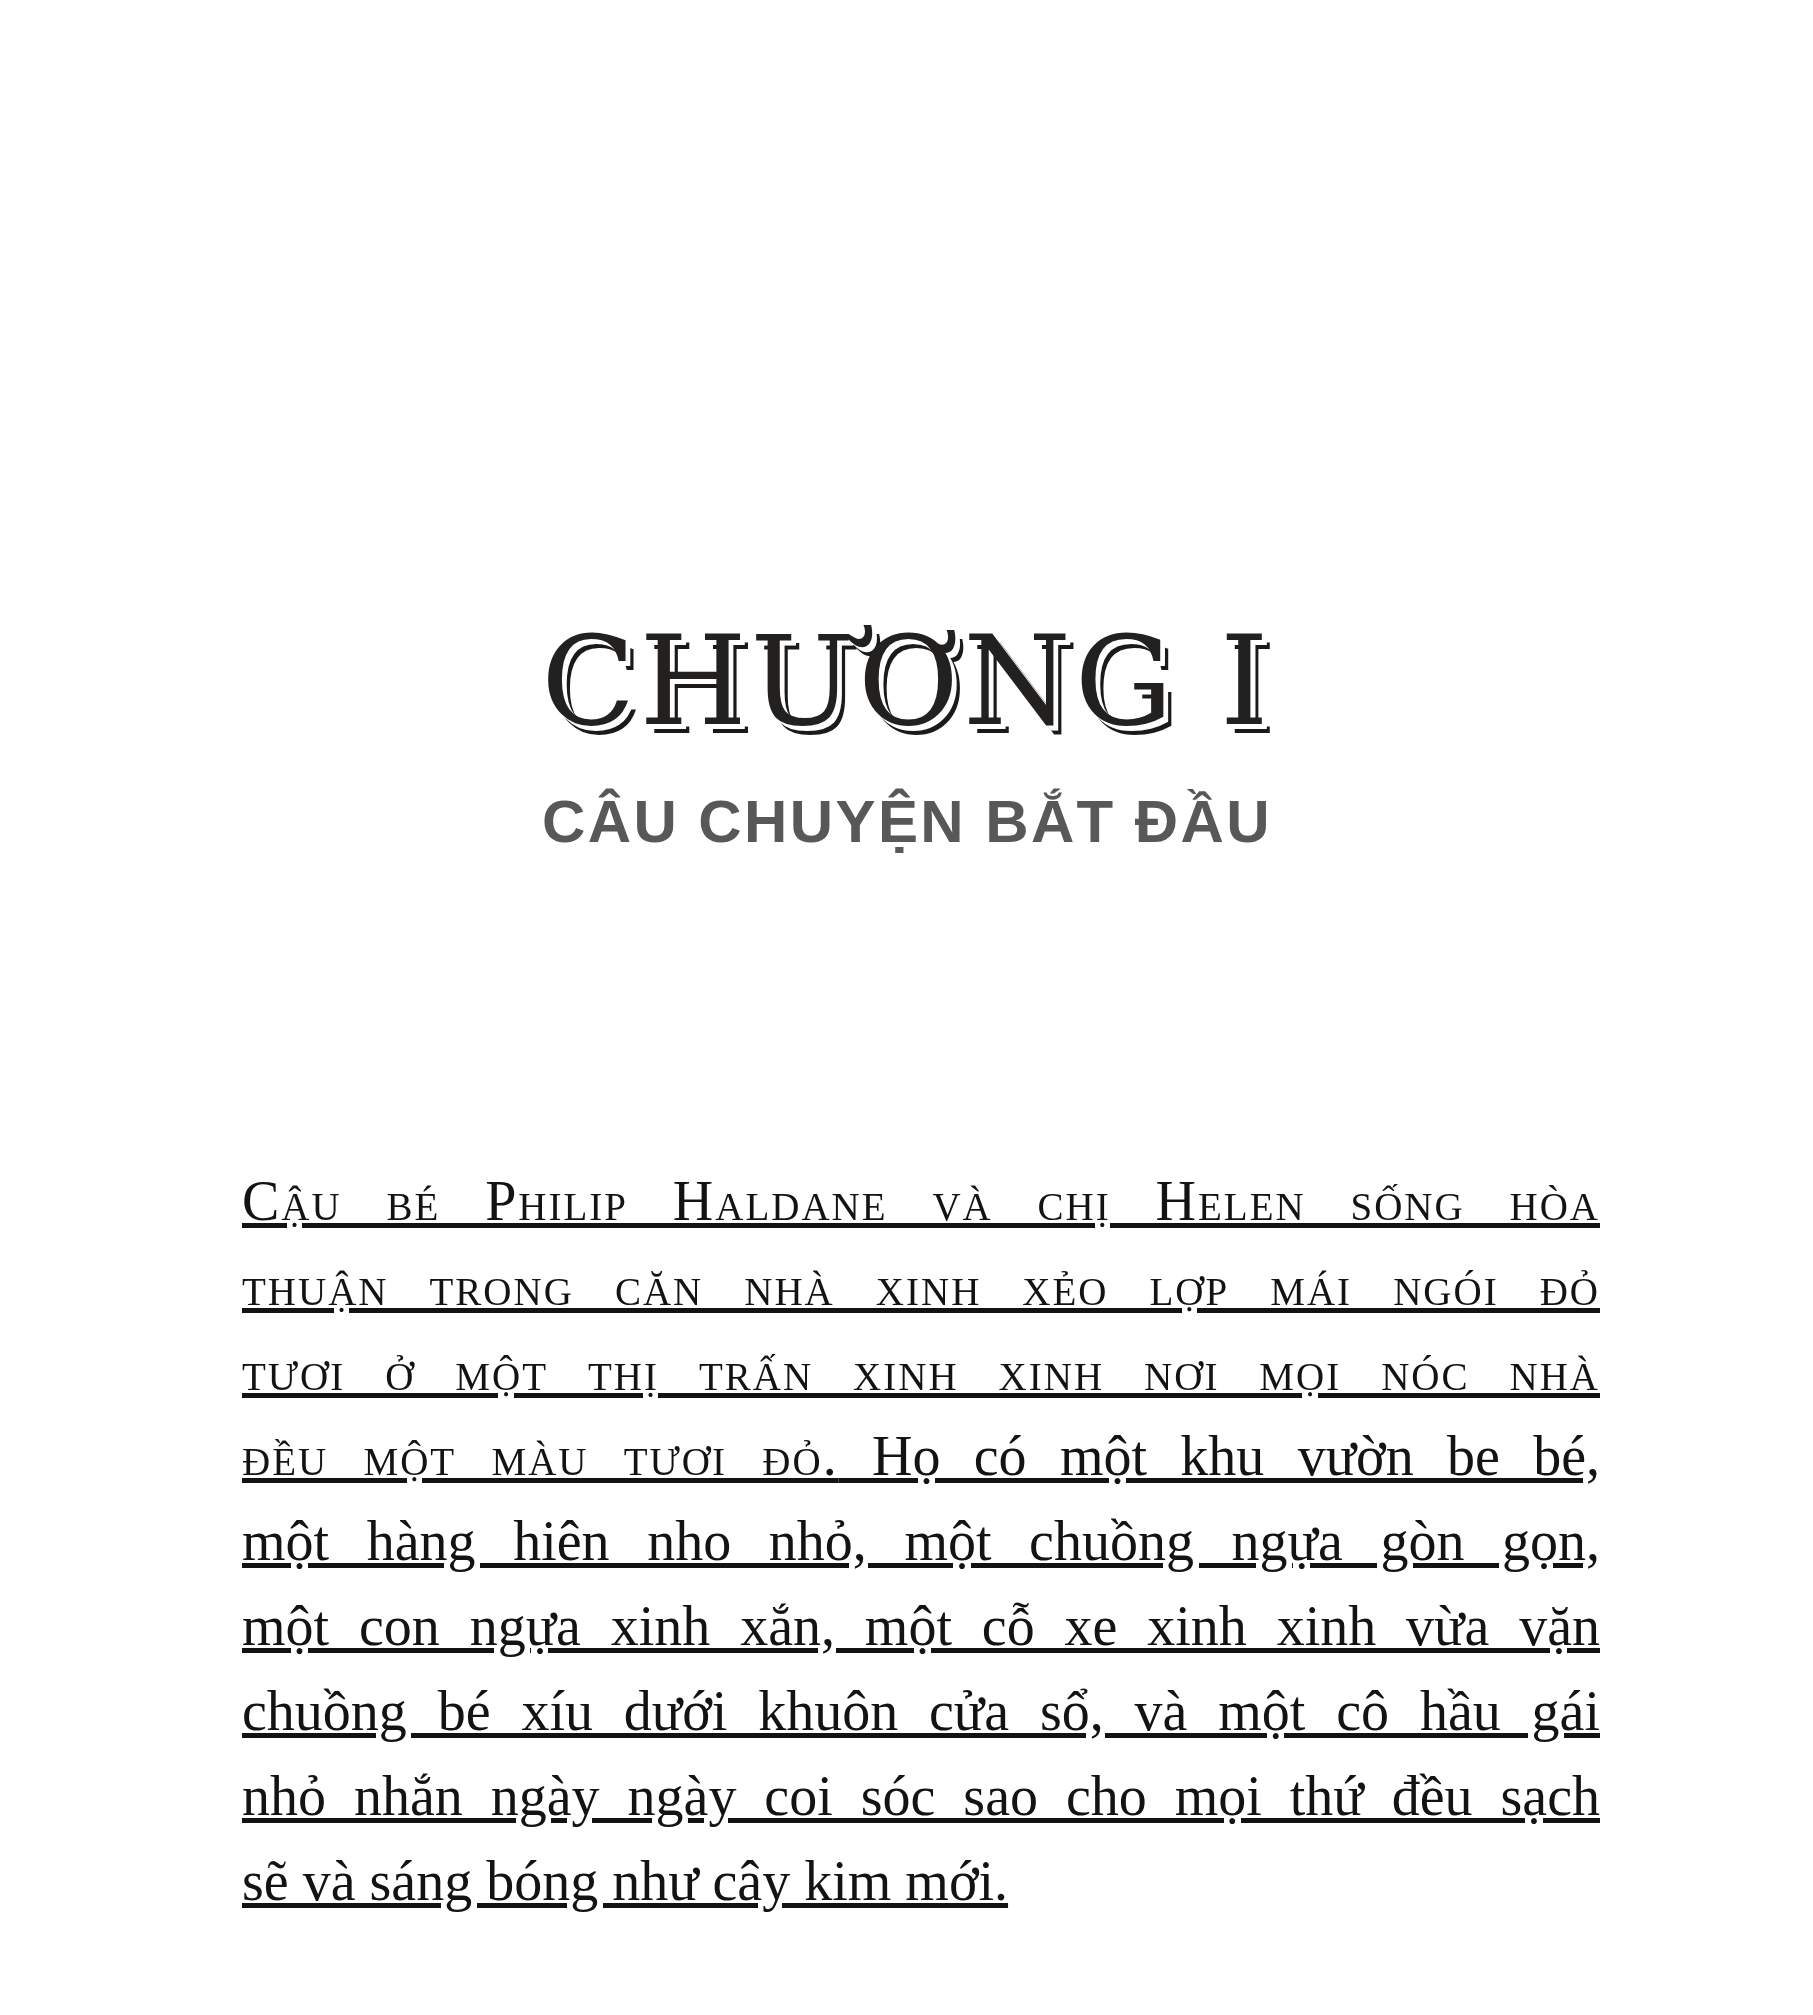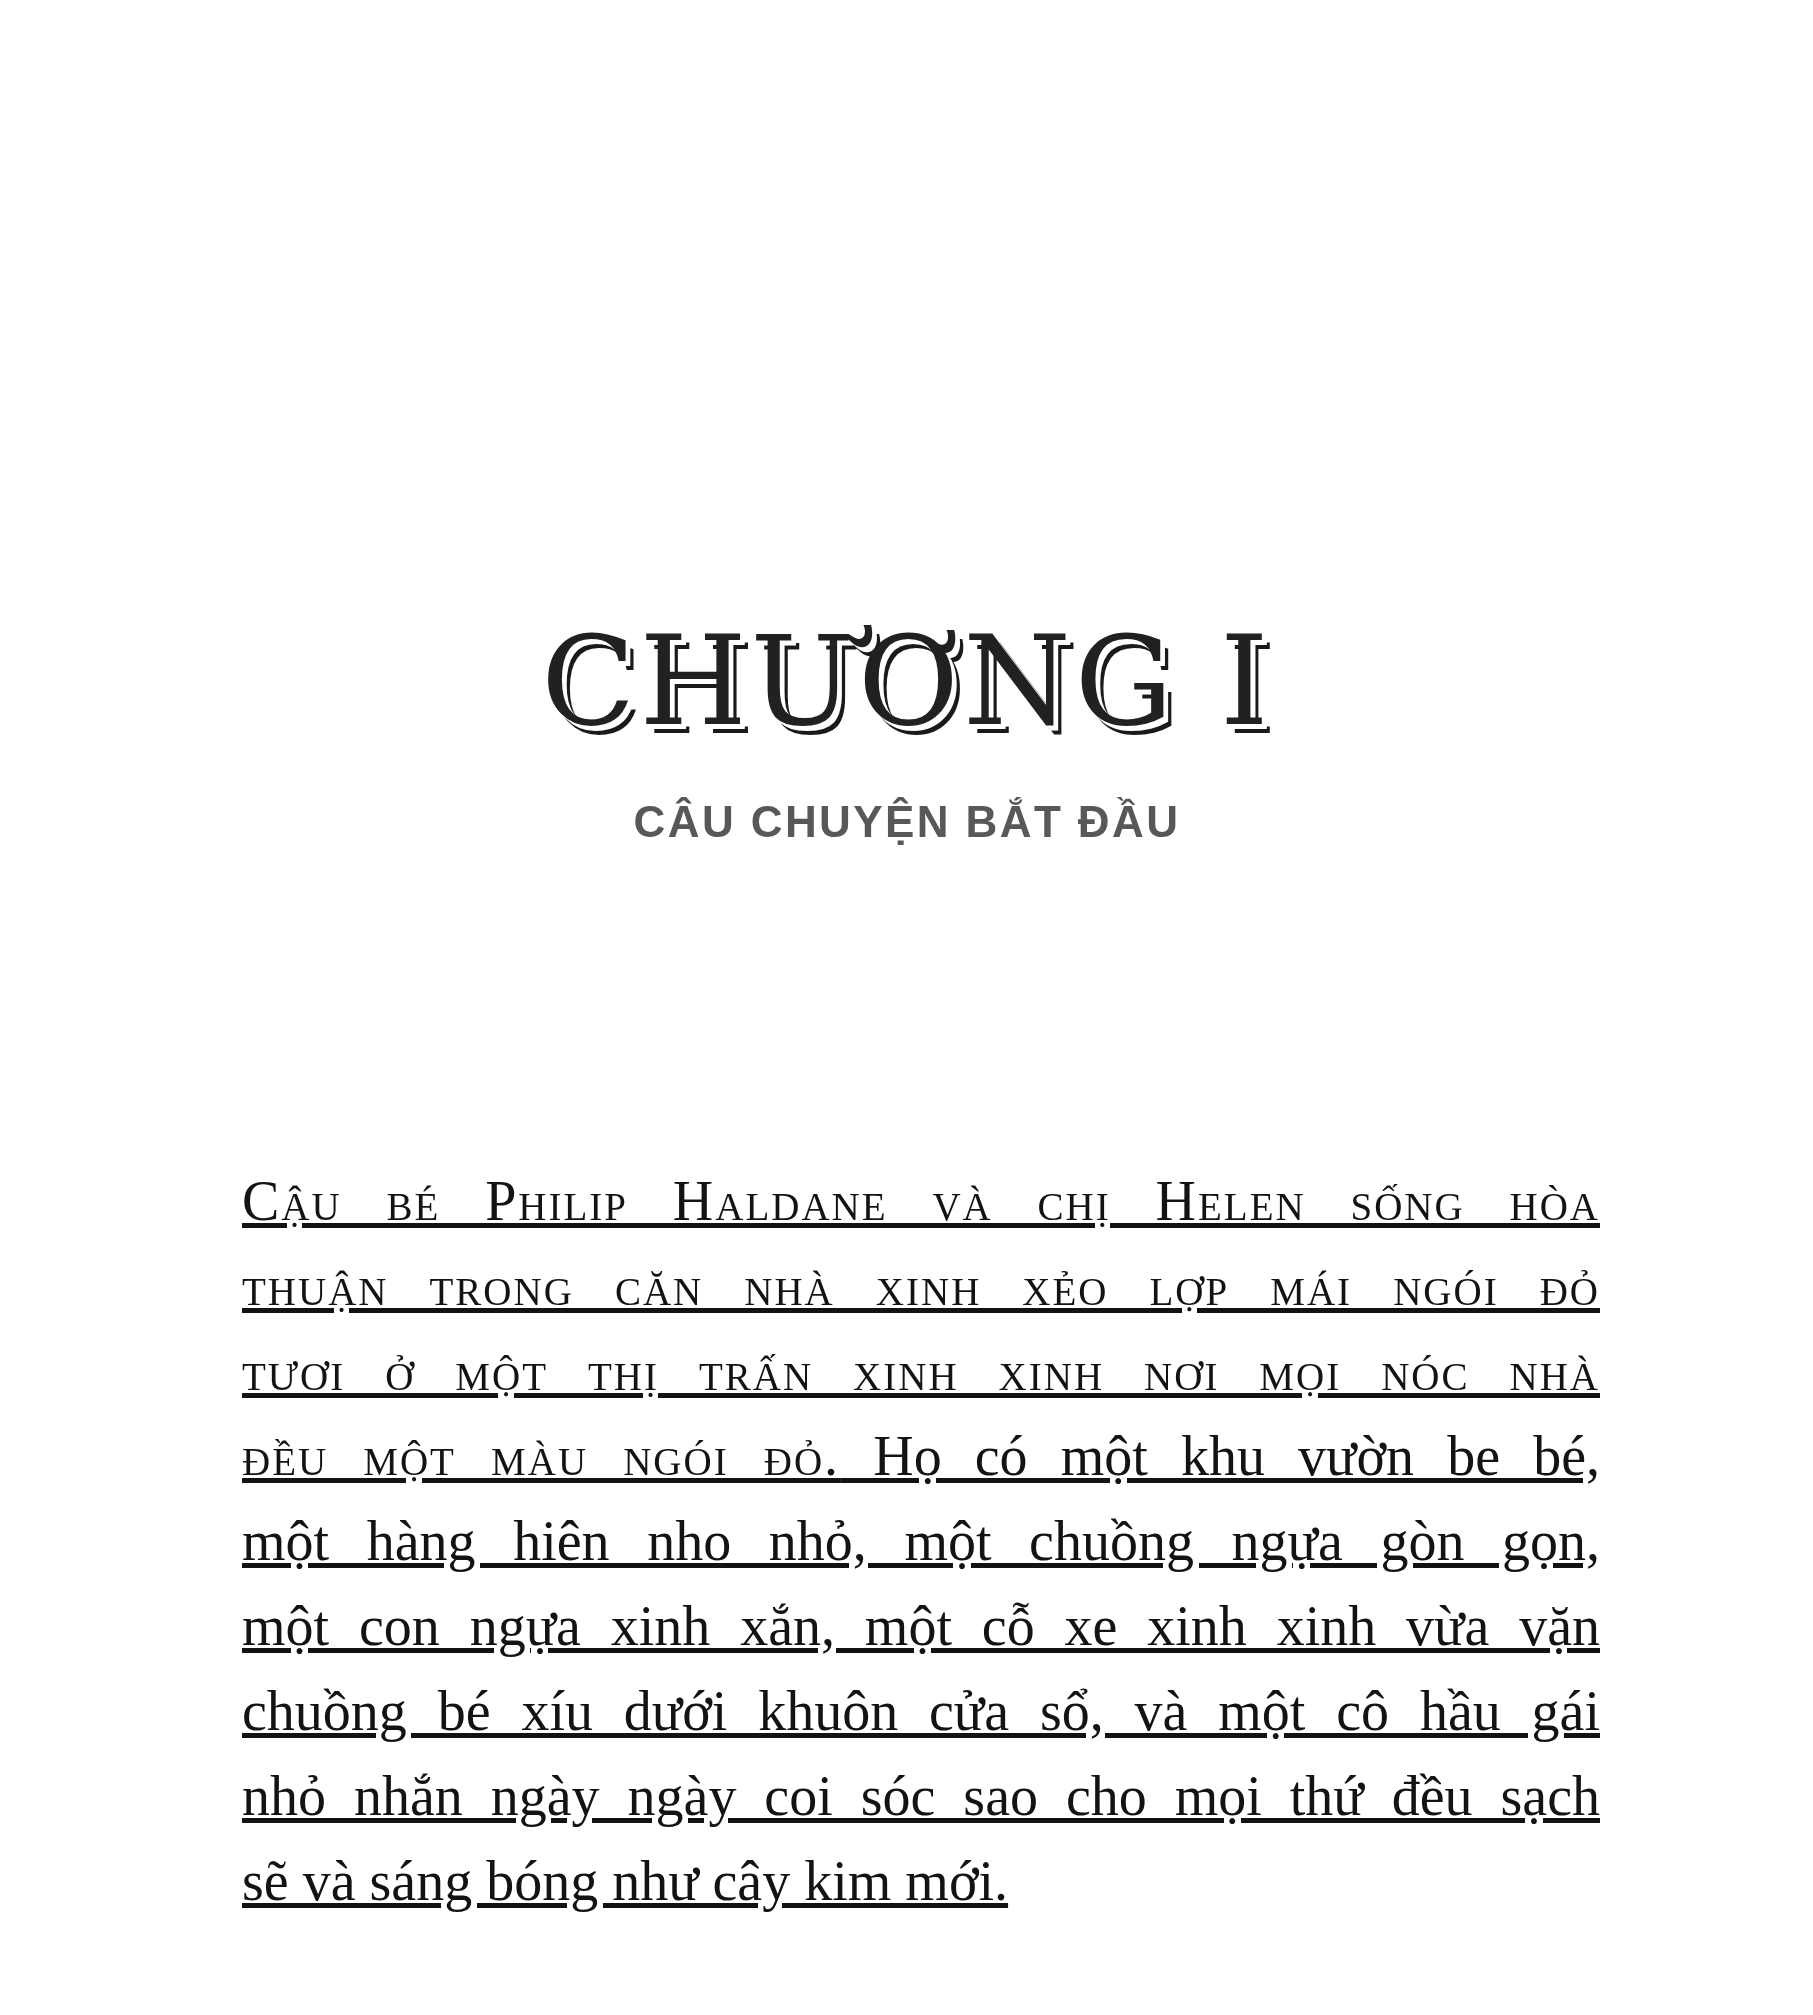--- a/index.html
+++ b/index.html
@@ -33,21 +33,21 @@
     letter-spacing: 4px;
     color: #232120;
     text-shadow: 4.8px 5.2px 0 #ffffff, 8px 8.9px 0 #1b1a19;
     white-space: nowrap;
   }
   .chapter-subtitle {
     margin: 0;
     margin-top: 49px;
     font-family: "Liberation Sans", sans-serif;
     font-weight: 700;
-    font-size: 44px;
+    font-size: 60px;
     line-height: 60px;
     letter-spacing: 2.4px;
     color: #58585a;
     white-space: nowrap;
   }
 
   
   .body-text {
     position: absolute;
     left: 242px;
@@ -82,21 +82,21 @@
   <header class="chapter-header">
     <h1 class="chapter-title">CHƯƠNG I</h1>
     <h2 class="chapter-subtitle">CÂU CHUYỆN BẮT ĐẦU</h2>
   </header>
 
   <main class="body-text">
       <div class="para">
         <div class="line just"><span class="seg-smallcaps">Cậu bé Philip Haldane và chị Helen sống hòa</span></div>
         <div class="line just"><span class="seg-smallcaps">thuận trong căn nhà xinh xẻo lợp mái ngói đỏ</span></div>
         <div class="line just"><span class="seg-smallcaps">tươi ở một thị trấn xinh xinh nơi mọi nóc nhà</span></div>
-        <div class="line just"><span class="seg-smallcaps">đều một màu ngói đỏ.</span><span class="seg-normal"> Họ có một khu vườn be bé,</span></div>
+        <div class="line just"><span class="seg-smallcaps">đều một màu tươi đỏ.</span><span class="seg-normal"> Họ có một khu vườn be bé,</span></div>
         <div class="line just"><span class="seg-normal">một hàng hiên nho nhỏ, một chuồng ngựa gòn gọn,</span></div>
         <div class="line just"><span class="seg-normal">một con ngựa xinh xắn, một cỗ xe xinh xinh vừa vặn</span></div>
         <div class="line just"><span class="seg-normal">chuồng bé xíu dưới khuôn cửa sổ, và một cô hầu gái</span></div>
         <div class="line just"><span class="seg-normal">nhỏ nhắn ngày ngày coi sóc sao cho mọi thứ đều sạch</span></div>
         <div class="line"><span class="seg-normal">sẽ và sáng bóng như cây kim mới.</span></div>
       </div>
       <div class="para">
         <div class="line just indent"></div>
       </div>
     </main>

